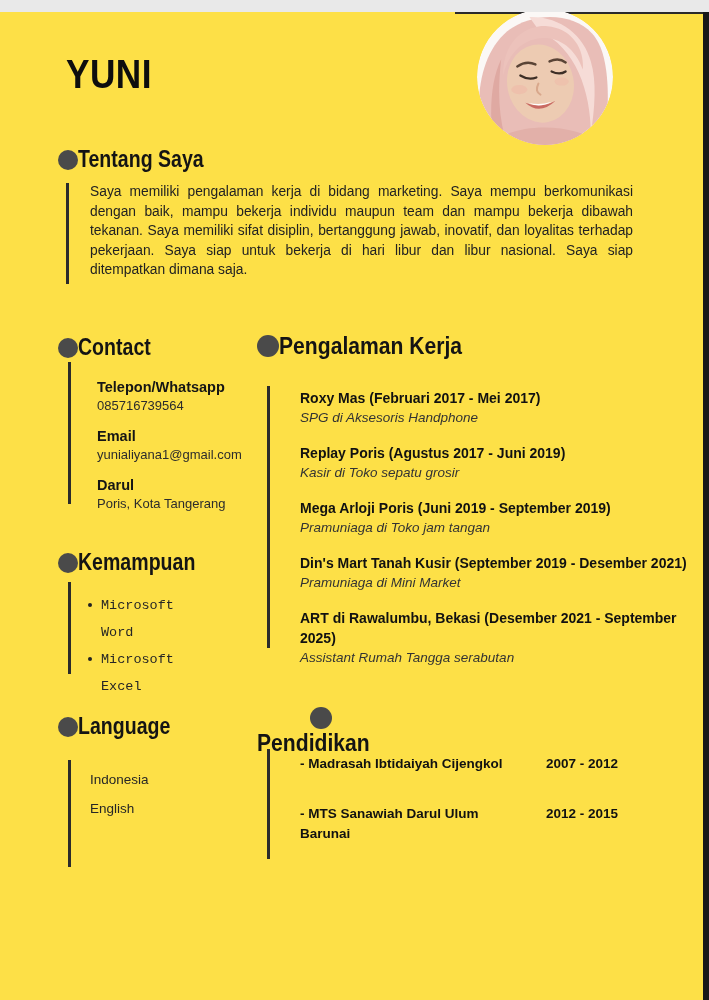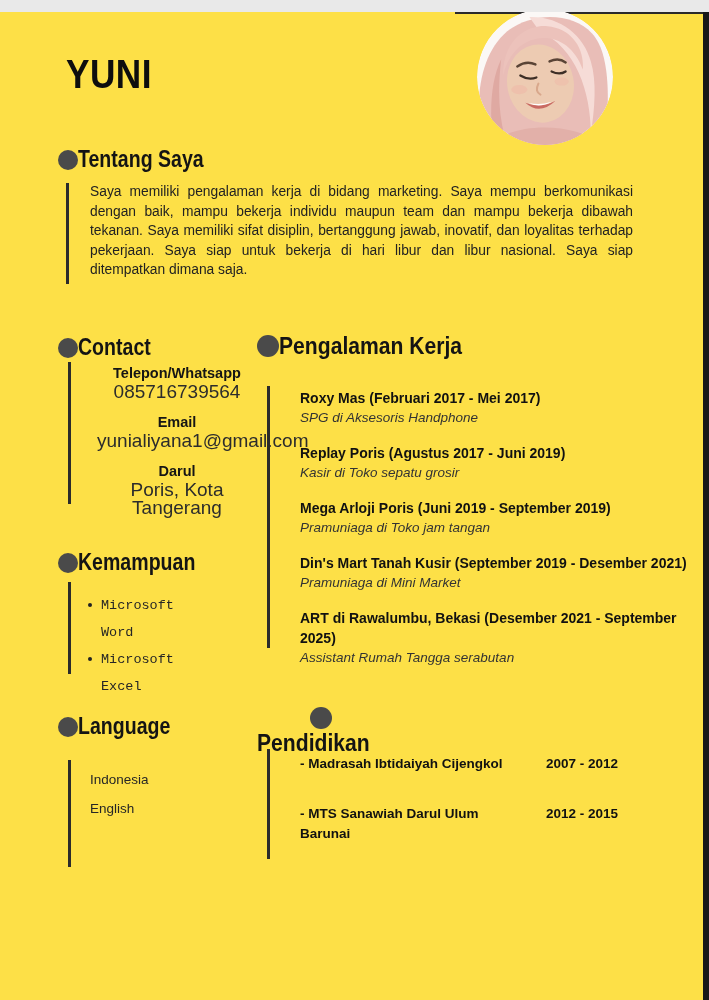--- a/index.html
+++ b/index.html
@@ -29,24 +29,24 @@
   }
   .sec-header.main .sec-title { font-size:24px; transform:scaleX(.88); }
 
   .vbar { position:absolute; width:3px; background:#2b2b2b; }
 
   .about-text {
     position:absolute; left:90px; top:170px; width:543px; margin:0;
     font-size:13.8px; line-height:19.6px; text-align:justify; color:#222222;
   }
 
-  .contact-items { position:absolute; left:97px; top:352px; width:160px;text-align:center; }
+  .contact-items { position:absolute; left:97px; top:366px; width:160px; }
   .contact-item { margin-bottom:12px; }
   .contact-label { font-weight:bold; font-size:14.5px; line-height:19px; color:#151515; }
-  .contact-value { font-size:19px; line-height:18px; color:#2c2c2c; }
+  .contact-value { font-size:13px; line-height:18px; color:#2c2c2c; }
 
   .skills-list { position:absolute; left:88px; top:580px; width:132px; margin:0; padding:0; list-style:none;font-family:Liberation Mono, monospace; }
   .skills-list li { display:flex; gap:9px; font-size:13.5px; line-height:27px; color:#262626; }
   .dot { flex:none; width:4px; height:4px; border-radius:50%; background:#222; margin-top:11px; }
   .skills-list li span.txt { width:110px; }
 
   .lang-list { position:absolute; left:90px; top:753px; margin:0; padding:0; list-style:none; }
   .lang-list li { font-size:13.5px; line-height:29px; color:#262626; }
 
   .exp-items { position:absolute; left:300px; top:376px; width:405px; }

